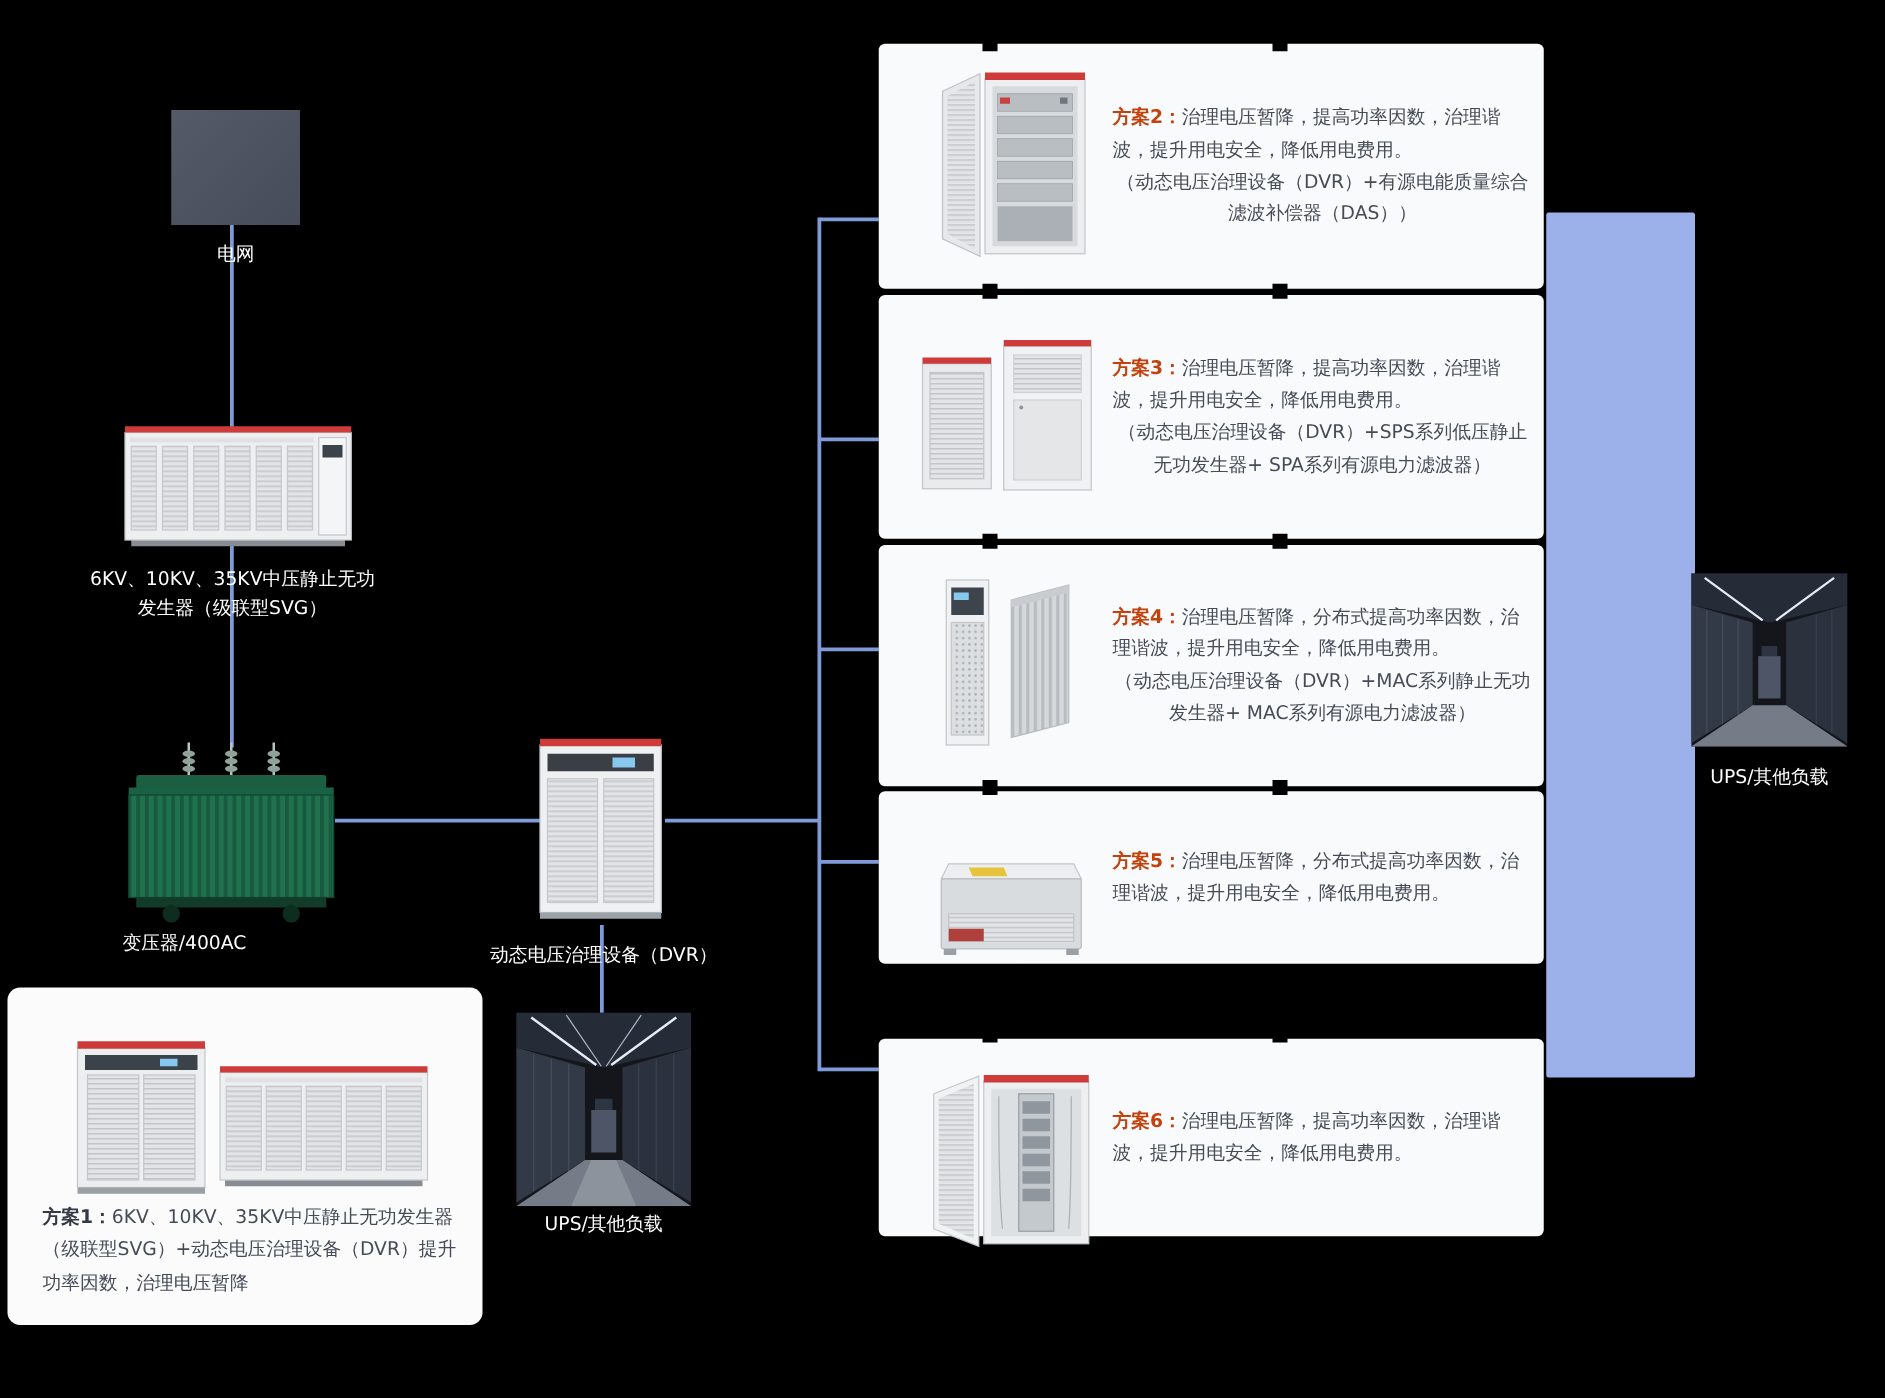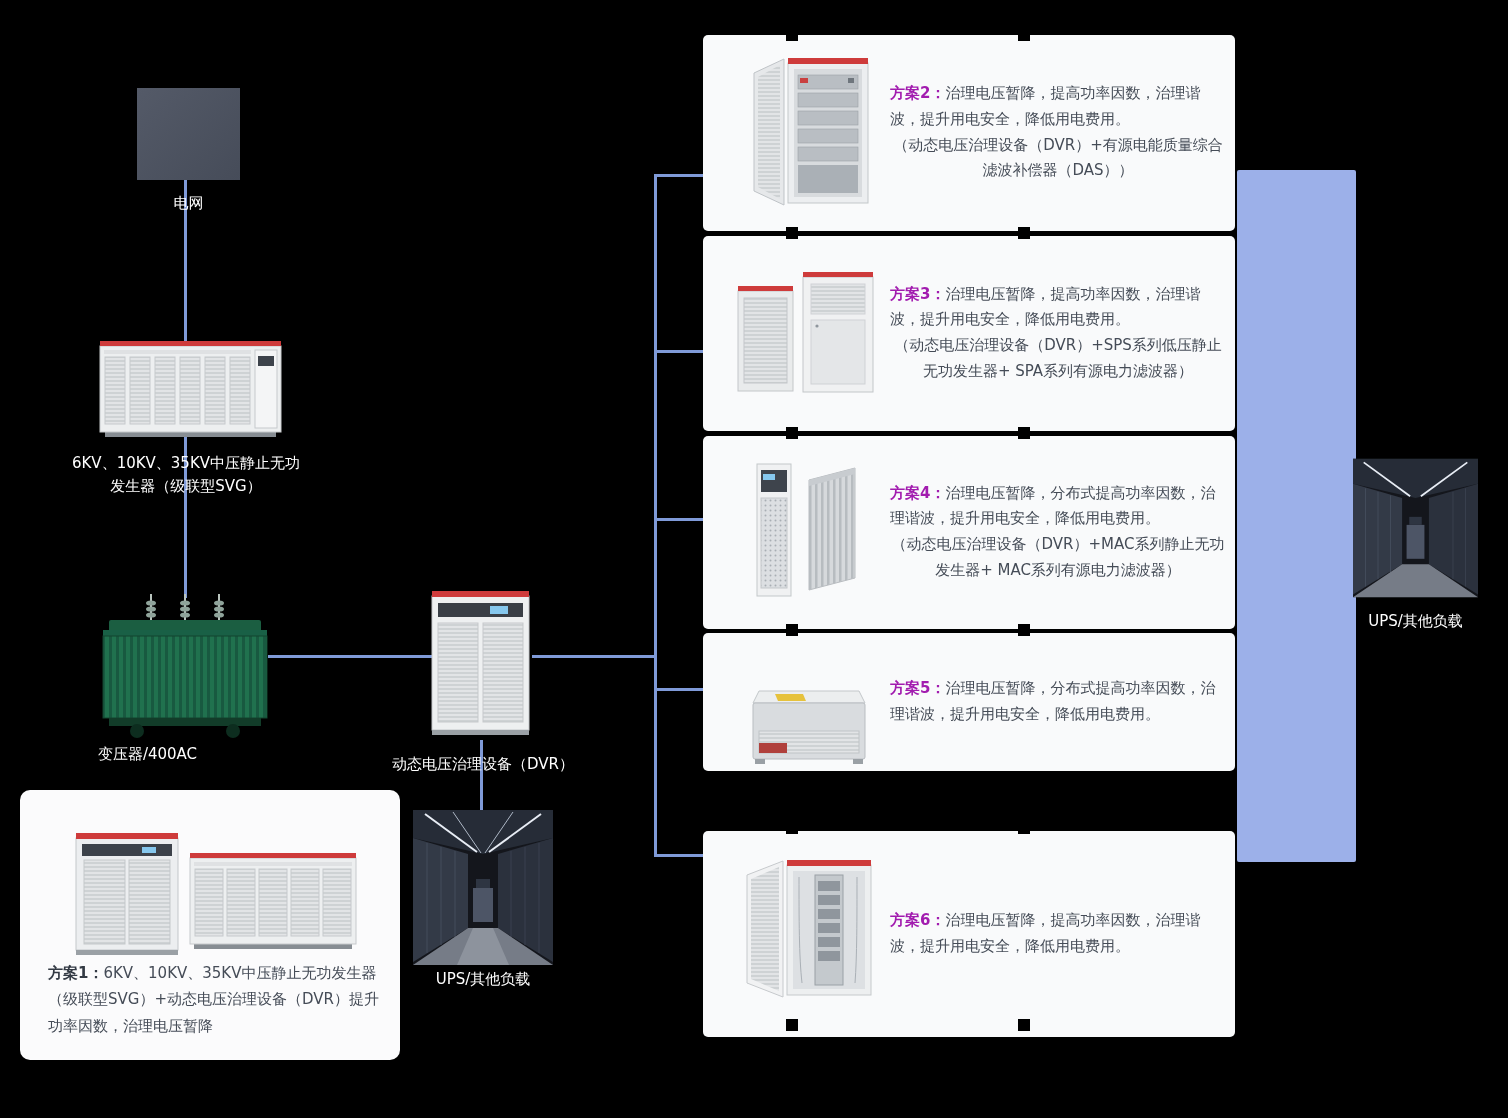--- a/index.html
+++ b/index.html
@@ -15,24 +15,24 @@
 
   .grid-box { position:absolute; left:137px; top:88px; width:103px; height:92px;
               background:linear-gradient(135deg,#545a68,#464c59); }
 
   .equip { position:absolute; line-height:0; }
 
   .card { position:absolute; left:703px; width:532px; background:#f9fafb; border-radius:5px; }
   .card .img { position:absolute; line-height:0; }
   .card .txt { position:absolute; left:187px; top:50%; transform:translateY(-50%);
                width:336px; font-size:15px; line-height:1.72; color:#454c57; }
-  .card .txt b { color:#a21caf; }
+  .card .txt b { color:#c2410c; }
   .card .detail { display:block;text-align:center; }
 
-  .plan1-card { position:absolute; left:20px; top:790px; width:380px; height:270px;
+  .plan1-card { position:absolute; left:6px; top:790px; width:380px; height:270px;
                 background:#fbfbfc; border-radius:10px;padding-left:24px; }
   .plan1-card .img { position:absolute; line-height:0; }
   .plan1-text { position:absolute; left:28px; top:170px; width:338px;
                 font-size:15px; line-height:1.75; color:#454c57; }
   .plan1-text b { color:#333a44; }
 
   .tick { position:absolute; width:12px; height:12px; background:#000; }
 </style>
 </head>
 <body>
@@ -266,21 +266,21 @@
         <rect x="18" y="64" width="28" height="10" fill="#b0403c"></rect>
         <rect x="14" y="80" width="10" height="5" fill="#9aa0a5"></rect>
         <rect x="112" y="80" width="10" height="5" fill="#9aa0a5"></rect>
       </svg>
     </div>
     <div class="txt">
       <b>方案5：</b><span>治理电压暂降，分布式提高功率因数，治理谐波，提升用电安全，降低用电费用。</span>
     </div>
   </div>
 
-  <div class="card" style="top:831px;height:206px">
+  <div class="card" style="top:831px;height:158px">
     <div class="img" style="left:36px;top:26px">
       <svg viewBox="0 0 140 145" width="140" height="145">
         <polygon points="8,18 44,4 44,140 8,126" fill="#f1f2f3" stroke="#c6c9cc"></polygon>
         <polygon points="12,22 40,10 40,134 12,122" fill="url(#pLouv)"></polygon>
         <rect x="48" y="8" width="84" height="130" fill="#edeff0" stroke="#c6c9cc"></rect>
         <rect x="48" y="3" width="84" height="6" fill="#ce3b3b"></rect>
         <rect x="54" y="14" width="72" height="118" fill="#dde0e3"></rect>
         <rect x="76" y="18" width="28" height="110" fill="#c4c9cd" stroke="#9aa0a6"></rect>
         <g fill="#8f969d">
           <rect x="79" y="24" width="22" height="10"></rect>

